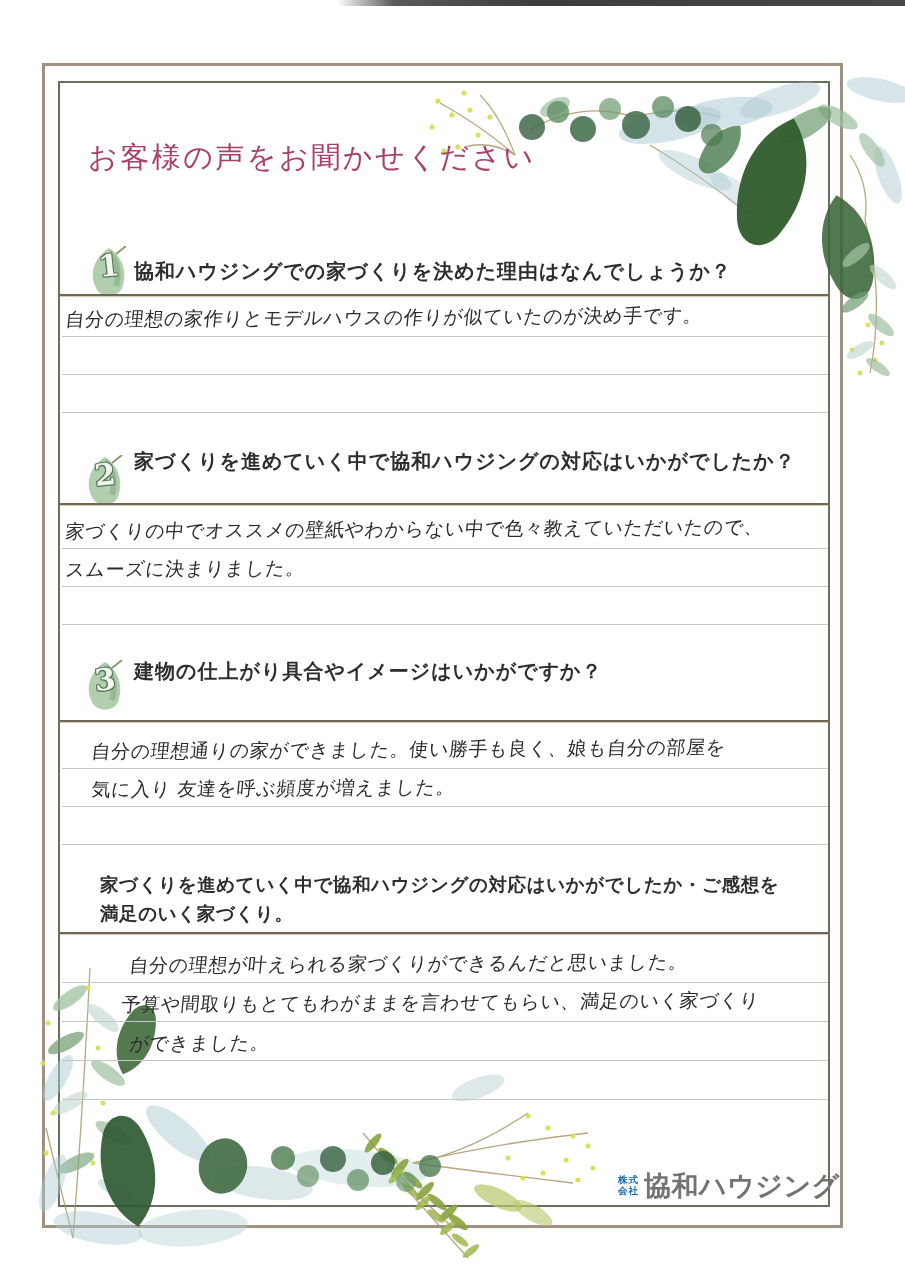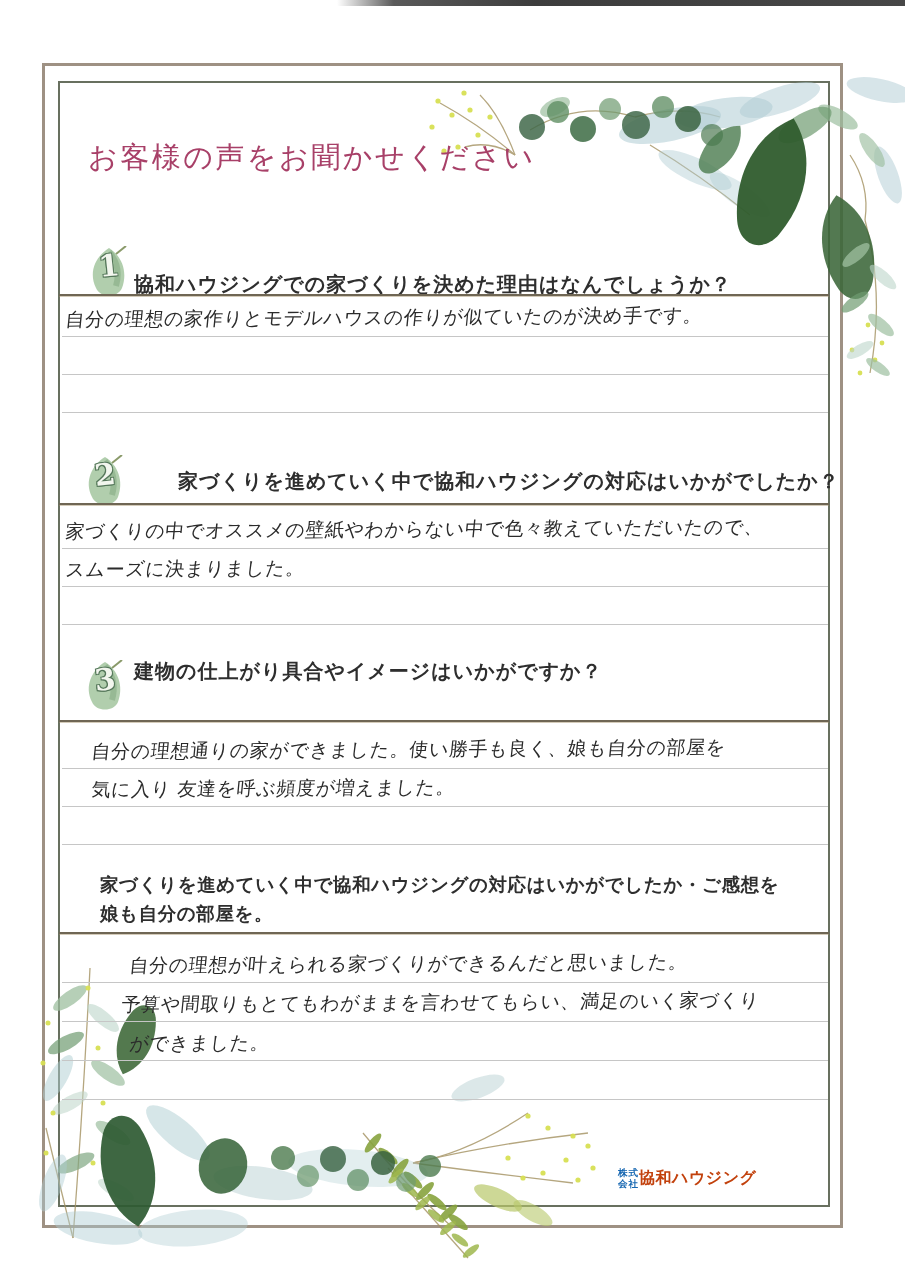--- a/index.html
+++ b/index.html
@@ -28,24 +28,24 @@
   .q{position:absolute;left:134px;font-size:20px;font-weight:600;color:#2e2e2e;
      letter-spacing:1px;white-space:nowrap;}
   .q-final{left:100px;font-size:18.5px;letter-spacing:0.6px;}
   .q-underline{position:absolute;left:59px;width:770px;height:2px;background:#6f6654;
                box-shadow:0 1px 0 rgba(160,140,100,0.45);}
   .answer-area{position:absolute;left:62px;width:766px;}
   .ans-line{border-bottom:1px solid #c6c6c6;display:flex;align-items:flex-end;overflow:visible;}
   .hand{font-family:"DejaVu Sans",sans-serif;font-size:19px;color:#2b2b2b;
         letter-spacing:0.6px;white-space:nowrap;padding:0 0 3px 2px;
         transform:skewX(-6deg) rotate(-0.4deg);transform-origin:left bottom;}
-  .logo{position:absolute;left:618px;top:1168px;display:flex;align-items:center;}
+  .logo{position:absolute;left:618px;top:1168px;display:flex;align-items:center;gap:5px;}
   .logo-prefix{font-size:9.5px;font-weight:700;line-height:1.15;letter-spacing:1px;
                color:#1566b1;text-align:center;}
-  .logo-name{font-size:16px;font-weight:800;letter-spacing:0.5px;color:#c2410c;
+  .logo-name{font-size:27px;font-weight:800;letter-spacing:0.5px;color:#737373;
              font-family:Liberation Mono, monospace;white-space:nowrap;}
 </style>
 </head>
 <body>
 
 <div class="page">
 
   <div class="scan-bar"></div>
   <div class="frame-outer"></div>
   <div class="frame-inner"></div>
@@ -199,21 +199,21 @@
   <h1 class="title">お客様の声をお聞かせください</h1>
 
   <div class="leaf-icon" style="left:86px;top:246px;">
     <svg width="46" height="54" viewBox="0 0 46 54">
       <path d="M23,2 C36,10 42,26 36,42 C32,52 14,52 10,42 C2,26 10,10 23,2 Z" fill="#a9c9a4" opacity="0.9"></path>
       <path d="M23,6 C30,14 34,26 30,40" fill="none" stroke="#85ac84" stroke-width="6" opacity="0.6"></path>
       <path d="M30,8 L40,0" stroke="#8a9a6a" stroke-width="2" fill="none"></path>
     </svg>
     <span class="leaf-num">1</span>
   </div>
-  <div class="q" style="top:258px;margin-top:13px;">協和ハウジングでの家づくりを決めた理由はなんでしょうか？</div>
+  <div class="q" style="top:258px;">協和ハウジングでの家づくりを決めた理由はなんでしょうか？</div>
   <div class="q-underline" style="top:294px;"></div>
   <div class="answer-area" style="top:300px;">
     <div class="ans-line" style="height:36px;">
       <span class="hand">自分の理想の家作りとモデルハウスの作りが似ていたのが決め手です。</span>
     </div>
     <div class="ans-line" style="height:37px;">
       <span class="hand"></span>
     </div>
     <div class="ans-line" style="height:37px;">
       <span class="hand"></span>
@@ -221,21 +221,21 @@
   </div>
 
   <div class="leaf-icon" style="left:82px;top:455px;">
     <svg width="46" height="54" viewBox="0 0 46 54">
       <path d="M23,2 C36,10 42,26 36,42 C32,52 14,52 10,42 C2,26 10,10 23,2 Z" fill="#a9c9a4" opacity="0.9"></path>
       <path d="M23,6 C30,14 34,26 30,40" fill="none" stroke="#85ac84" stroke-width="6" opacity="0.6"></path>
       <path d="M30,8 L40,0" stroke="#8a9a6a" stroke-width="2" fill="none"></path>
     </svg>
     <span class="leaf-num">2</span>
   </div>
-  <div class="q" style="top:468px;margin-left:44px;">家づくりを進めていく中で協和ハウジングの対応はいかがでしたか？</div>
+  <div class="q" style="top:448px;">家づくりを進めていく中で協和ハウジングの対応はいかがでしたか？</div>
   <div class="q-underline" style="top:503px;"></div>
   <div class="answer-area" style="top:510px;">
     <div class="ans-line" style="height:38px;">
       <span class="hand">家づくりの中でオススメの壁紙やわからない中で色々教えていただいたので、</span>
     </div>
     <div class="ans-line" style="height:37px;">
       <span class="hand">スムーズに決まりました。</span>
     </div>
     <div class="ans-line" style="height:37px;">
       <span class="hand"></span>
@@ -258,21 +258,21 @@
     </div>
     <div class="ans-line" style="height:37px;padding-left:26px;">
       <span class="hand">気に入り 友達を呼ぶ頻度が増えました。</span>
     </div>
     <div class="ans-line" style="height:37px;padding-left:26px;">
       <span class="hand"></span>
     </div>
   </div>
 
   <div class="q q-final" style="top:872px;">家づくりを進めていく中で協和ハウジングの対応はいかがでしたか・ご感想を</div>
-  <div class="q q-final" style="top:901px;">娘も自分の部屋を。</div>
+  <div class="q q-final" style="top:901px;">満足のいく家づくり。</div>
   <div class="q-underline" style="top:932px;"></div>
   <div class="answer-area" style="top:938px;">
     <div class="ans-line" style="height:44px;padding-left:64px;">
       <span class="hand">自分の理想が叶えられる家づくりができるんだと思いました。</span>
     </div>
     <div class="ans-line" style="height:38px;padding-left:56px;">
       <span class="hand">予算や間取りもとてもわがままを言わせてもらい、満足のいく家づくり</span>
     </div>
     <div class="ans-line" style="height:38px;padding-left:64px;">
       <span class="hand">ができました。</span>

